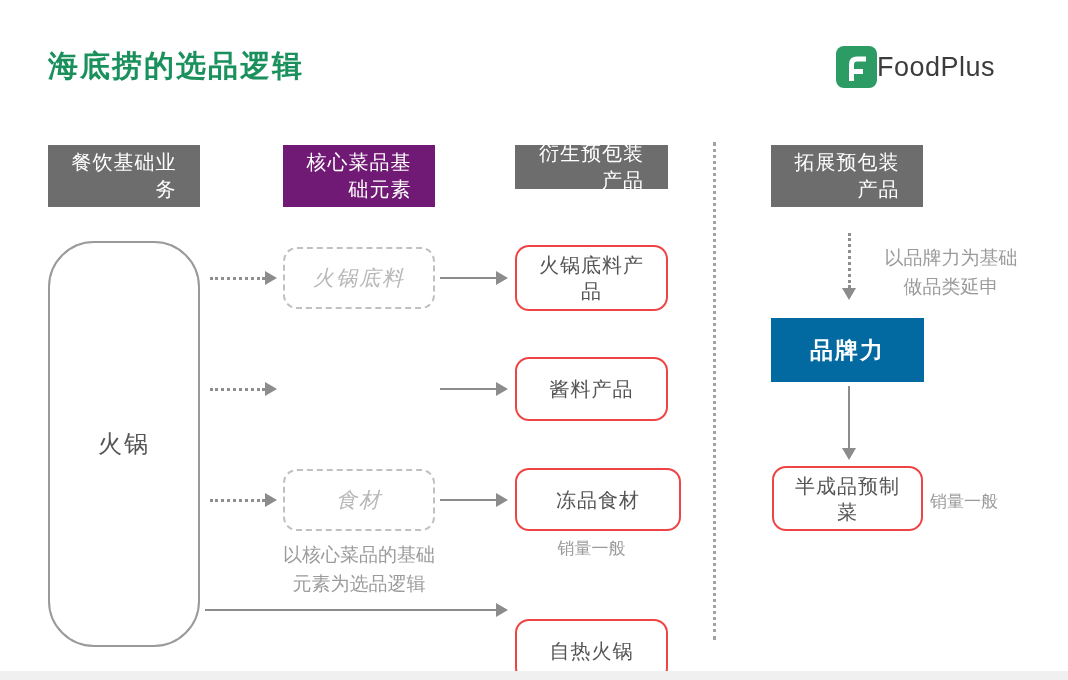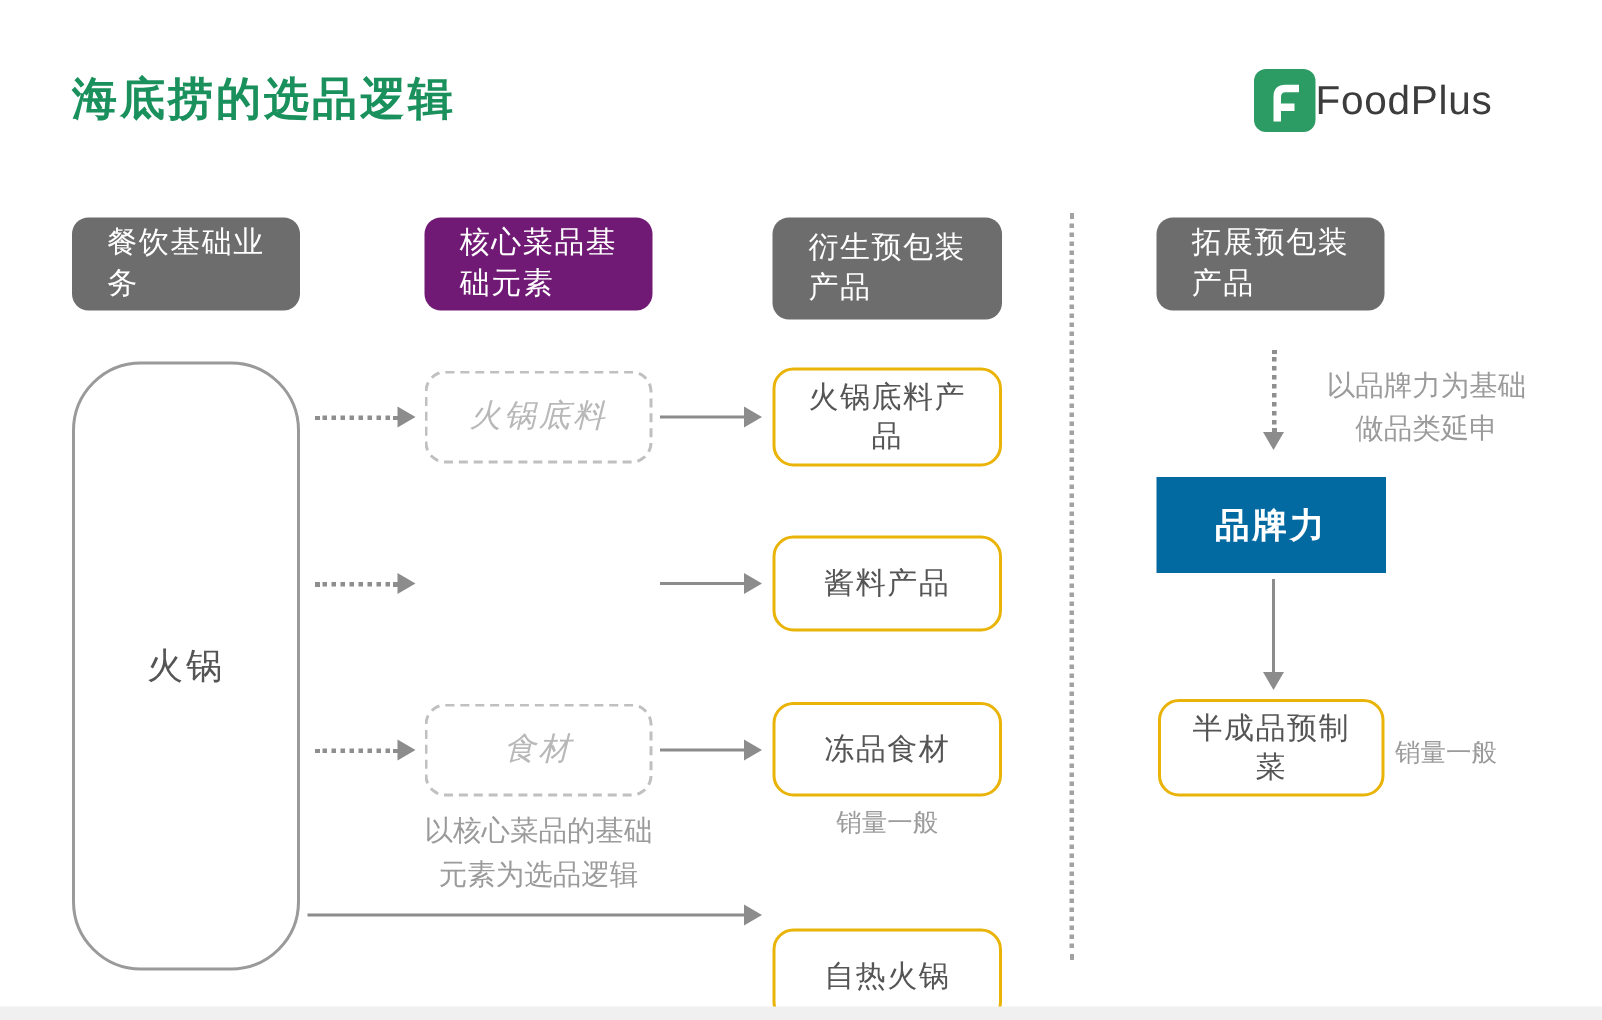--- a/index.html
+++ b/index.html
@@ -10,47 +10,47 @@
   .multiline{white-space:pre-line;}
 
   
   .page-title{position:absolute;left:48px;top:46px;font-size:30px;font-weight:bold;color:#1a915c;letter-spacing:2px;}
   .brand{position:absolute;left:836px;top:46px;display:flex;align-items:center;}
   .logo-mark{width:41px;height:42px;background:#2d9c64;border-radius:8px;display:flex;align-items:center;justify-content:center;}
   .logo-text{font-size:27px;color:#3c3c3c;letter-spacing:0.5px;}
 
   
   .col-header{
-    position:absolute;display:flex;align-items:center;justify-content:center;text-align:left;
-    color:#ffffff;font-size:20px;line-height:1.35;letter-spacing:1px;border-radius:11px;
+    position:absolute;display:flex;align-items:center;justify-content:center;text-align:right;
+    color:#ffffff;font-size:20px;line-height:1.35;letter-spacing:1px;
   }
   .col-header.dark{background:#6d6d6d;}
   .col-header.light{background:#701a75;}
   .h1{left:48px;top:145px;width:152px;height:62px;}
   .h2{left:283px;top:145px;width:152px;height:62px;}
-  .h3{left:515px;top:145px;width:153px;height:68px;}
+  .h3{left:515px;top:145px;width:153px;height:44px;}
   .h4{left:771px;top:145px;width:152px;height:62px;}
 
   
   .box{position:absolute;display:flex;align-items:center;justify-content:center;text-align:center;box-sizing:border-box;}
   .source-box{
     left:48px;top:241px;width:152px;height:406px;border:2px solid #9a9a9a;border-radius:46px;
     font-size:24px;color:#555;letter-spacing:2px;
   }
   .dashed-box{
     left:283px;width:152px;height:62px;border:2px dashed #c0c0c0;border-radius:14px;
     font-size:21px;color:#b8b8b8;letter-spacing:2px;line-height:1.3;font-style:italic;
   }
   .e1{top:247px;}.e2{top:358px;}.e3{top:469px;}
   .solid-box{
-    border:2px solid #eab308;border-radius:14px;font-size:20px;color:#555;line-height:1.3;letter-spacing:1px;
+    border:2px solid #ef4444;border-radius:14px;font-size:20px;color:#555;line-height:1.3;letter-spacing:1px;
   }
   .p1{left:515px;top:245px;width:153px;height:66px;}
   .p2{left:515px;top:357px;width:153px;height:64px;}
-  .p3{left:515px;top:468px;width:153px;height:63px;}
+  .p3{left:515px;top:468px;width:166px;height:63px;}
   .p4{left:515px;top:579px;width:153px;height:63px;margin-top:40px;}
   .p5{left:772px;top:466px;width:151px;height:65px;}
   .brand-box{
     left:771px;top:318px;width:153px;height:64px;background:#0369a1;
     color:#fff;font-weight:bold;font-size:23px;letter-spacing:2px;
   }
 
   
   .arrow-r{position:absolute;display:flex;align-items:center;height:14px;}
   .arrow-r .line{flex:1;height:0;}

